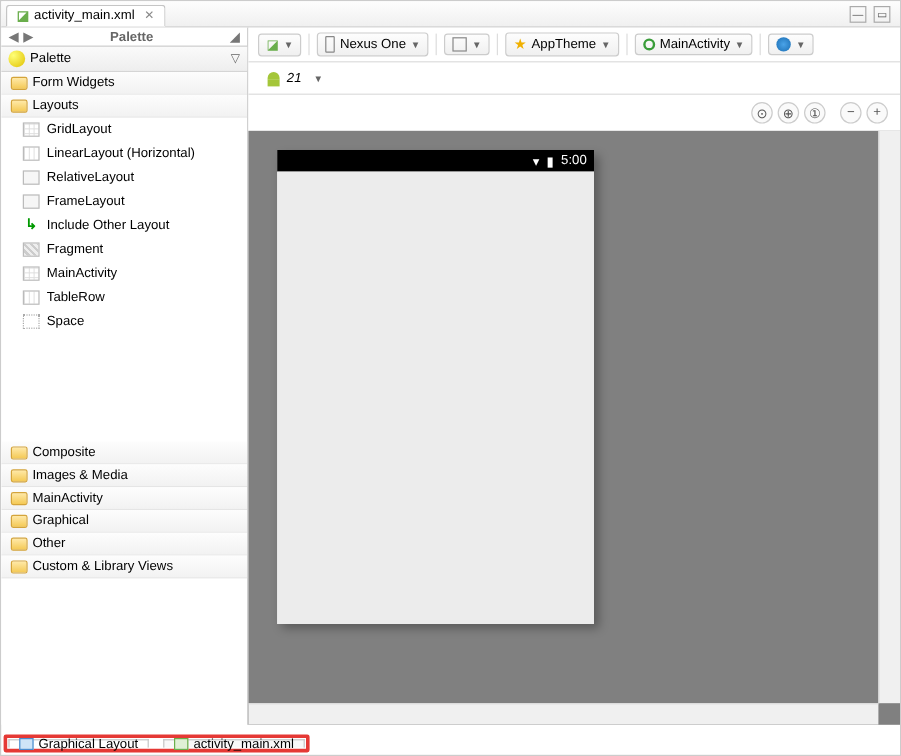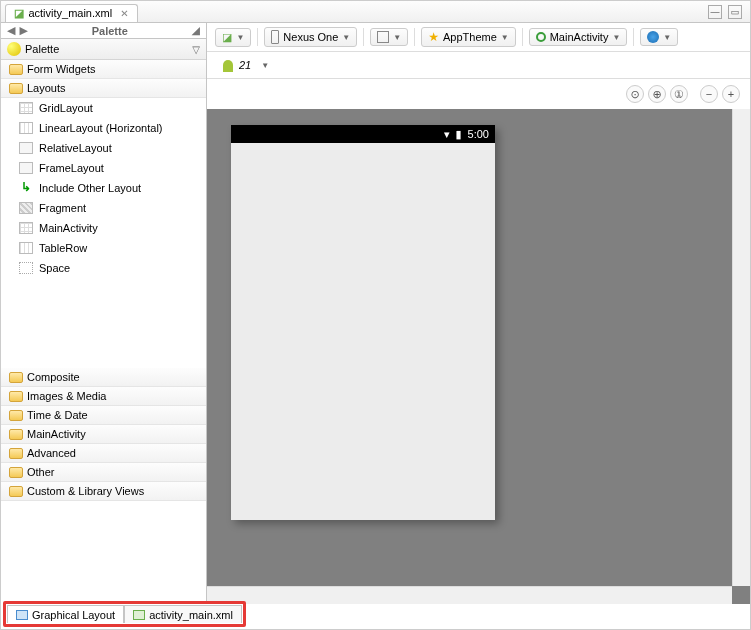--- a/index.html
+++ b/index.html
@@ -56,21 +56,21 @@
 
 .preview-container { flex: 1; background: #808080; position: relative; overflow: auto; padding: 16px 0 0 24px; }
 .phone-preview { width: 264px; height: 395px; background: #ececec; box-shadow: 4px 4px 8px rgba(0,0,0,0.3); }
 .phone-statusbar { height: 18px; background: #000; color: #fff; display: flex; align-items: center; justify-content: flex-end; gap: 6px; padding: 0 6px; font-size: 11px; }
 .wifi-icon, .batt-icon { display: inline-block; }
 .phone-body { height: calc(100% - 18px); background: #ececec; }
 
 .scrollbar-v { position: absolute; right: 0; top: 0; bottom: 18px; width: 18px; background: #f0f0f0; border-left: 1px solid #ddd; }
 .scrollbar-h { position: absolute; left: 0; right: 18px; bottom: 0; height: 18px; background: #f0f0f0; border-top: 1px solid #ddd; }
 
-.bottom-tabs { position: absolute; left: 2px; bottom: 2px; height: 26px; display: flex; gap: 0; border: 3px solid #e53935; border-radius: 2px; padding: 1px; }
+.bottom-tabs { position: absolute; left: 2px; bottom: 2px; height: 15px; display: flex; gap: 12px; border: 3px solid #e53935; border-radius: 2px; padding: 1px; }
 .bottom-tab { display: flex; align-items: center; gap: 4px; padding: 2px 8px; background: #f8f8f8; border: 1px solid #c5c5c5; border-bottom: none; cursor: pointer; }
 .bottom-tab.active { background: #fff; }
 .bottom-tab .bicon { width: 12px; height: 10px; border: 1px solid #4a8cce; background: #cfe4f7; }
 .bottom-tab .bicon2 { width: 12px; height: 10px; border: 1px solid #6aae4c; background: #dff0d5; }
 </style>
 </head>
 <body>
 
 <div class="tab-bar">
   <div class="file-tab">
@@ -155,29 +155,25 @@
       <div class="tree-folder">
         <div class="folder-icon"></div>
         <span>Composite</span>
       </div>
       <div class="tree-folder">
         <div class="folder-icon"></div>
         <span>Images &amp; Media</span>
       </div>
       <div class="tree-folder">
         <div class="folder-icon"></div>
-        <span>Time &amp; Date</span>
-      </div>
-      <div class="tree-folder">
-        <div class="folder-icon"></div>
         <span>MainActivity</span>
       </div>
       <div class="tree-folder">
         <div class="folder-icon"></div>
-        <span>Advanced</span>
+        <span>Graphical</span>
       </div>
       <div class="tree-folder">
         <div class="folder-icon"></div>
         <span>Other</span>
       </div>
       <div class="tree-folder">
         <div class="folder-icon"></div>
         <span>Custom &amp; Library Views</span>
       </div>
     </div>

